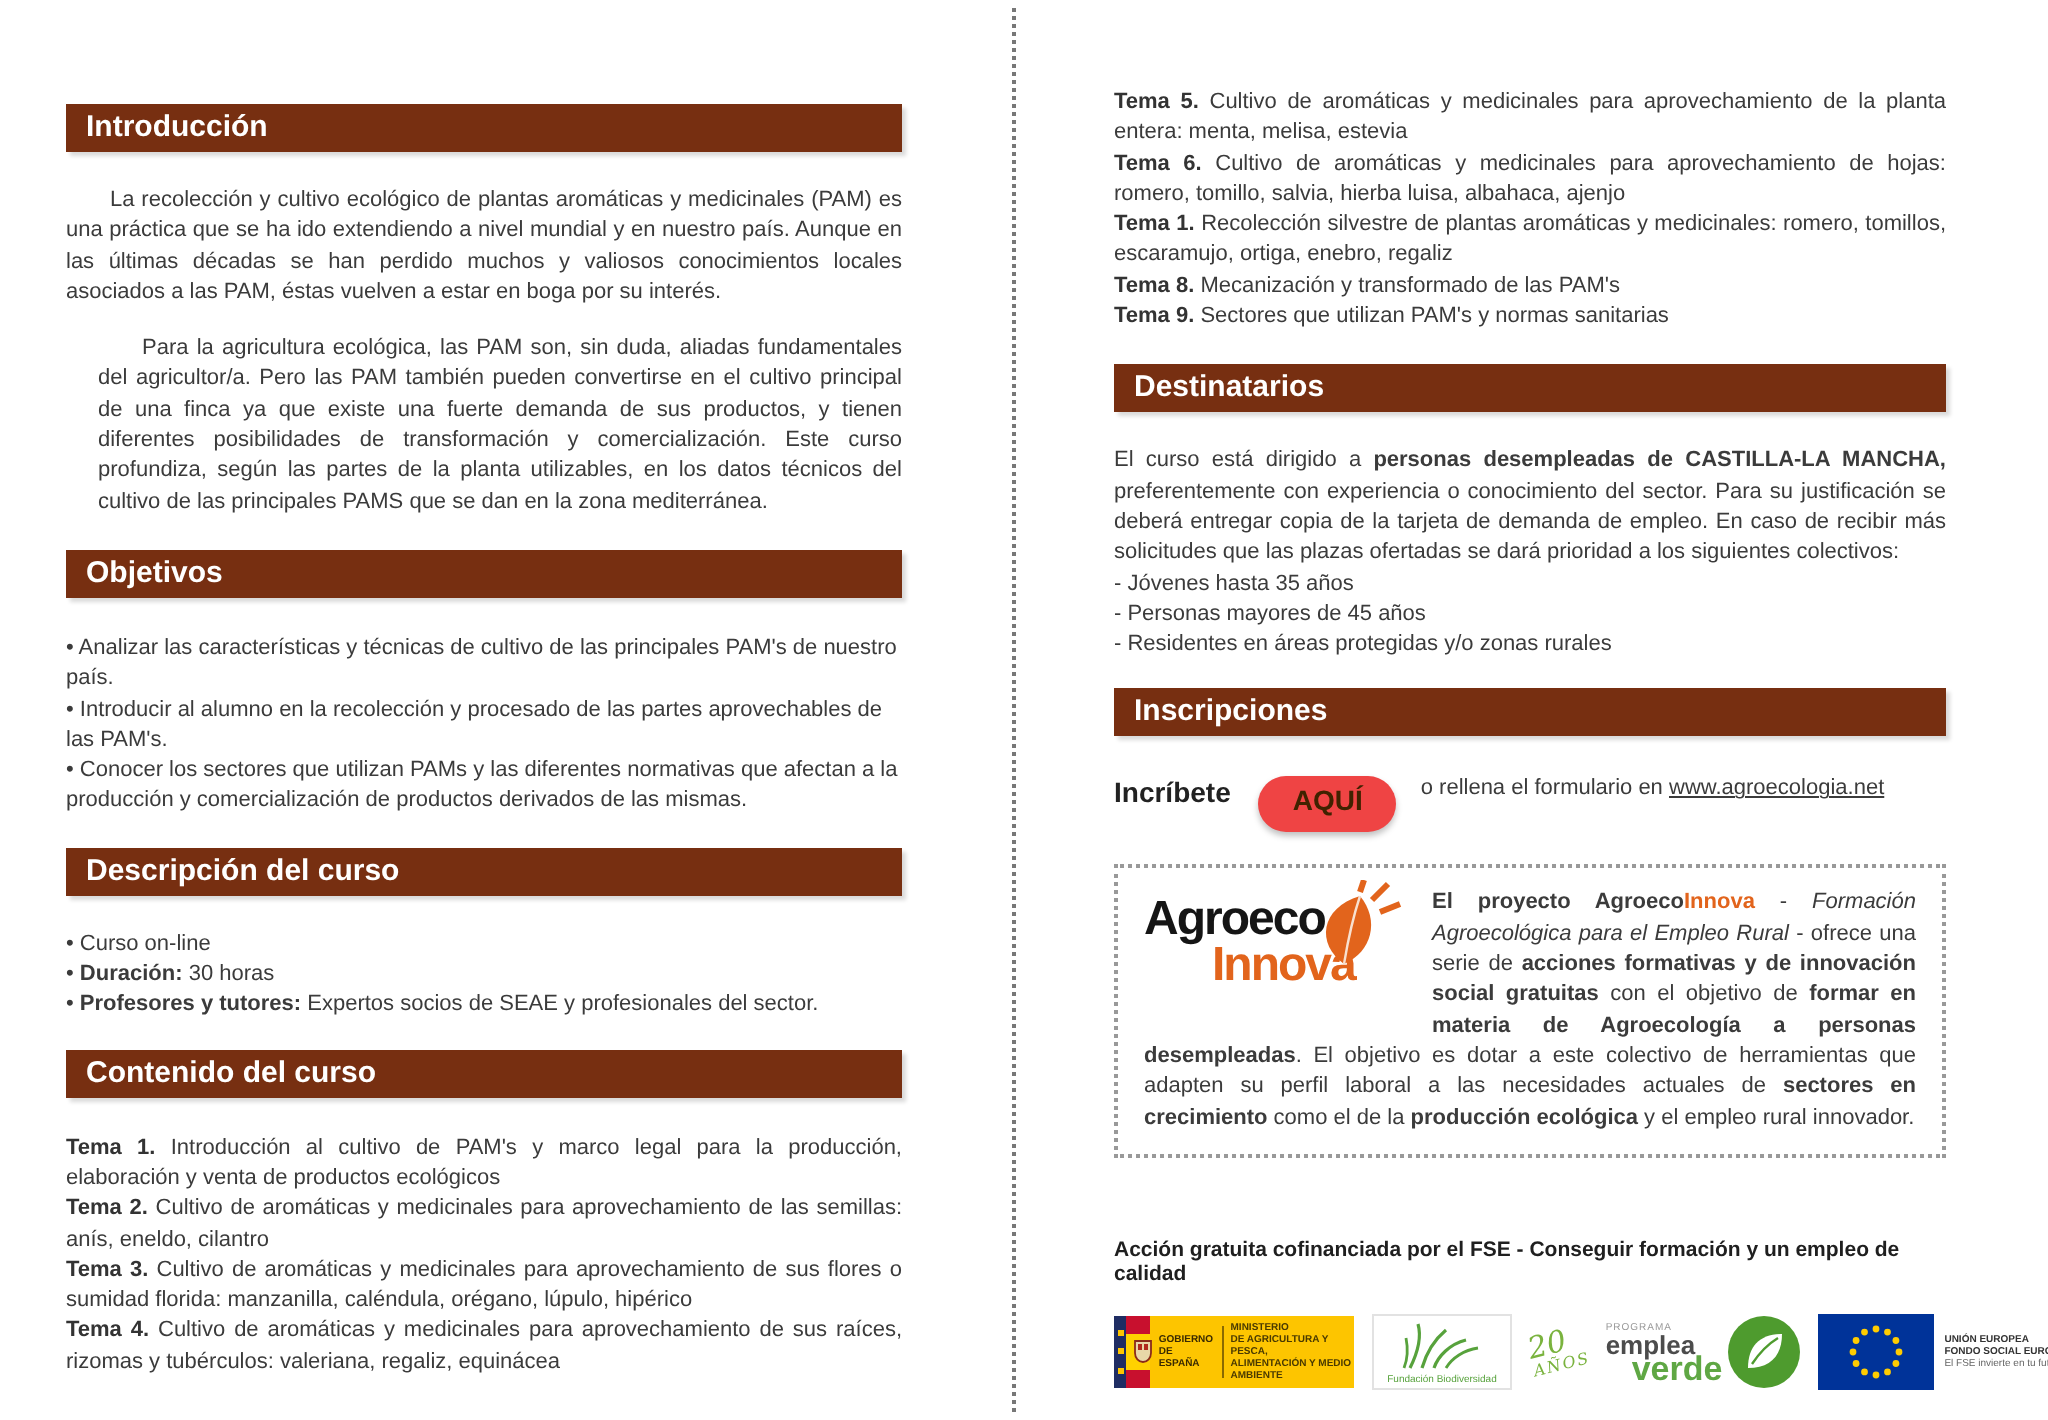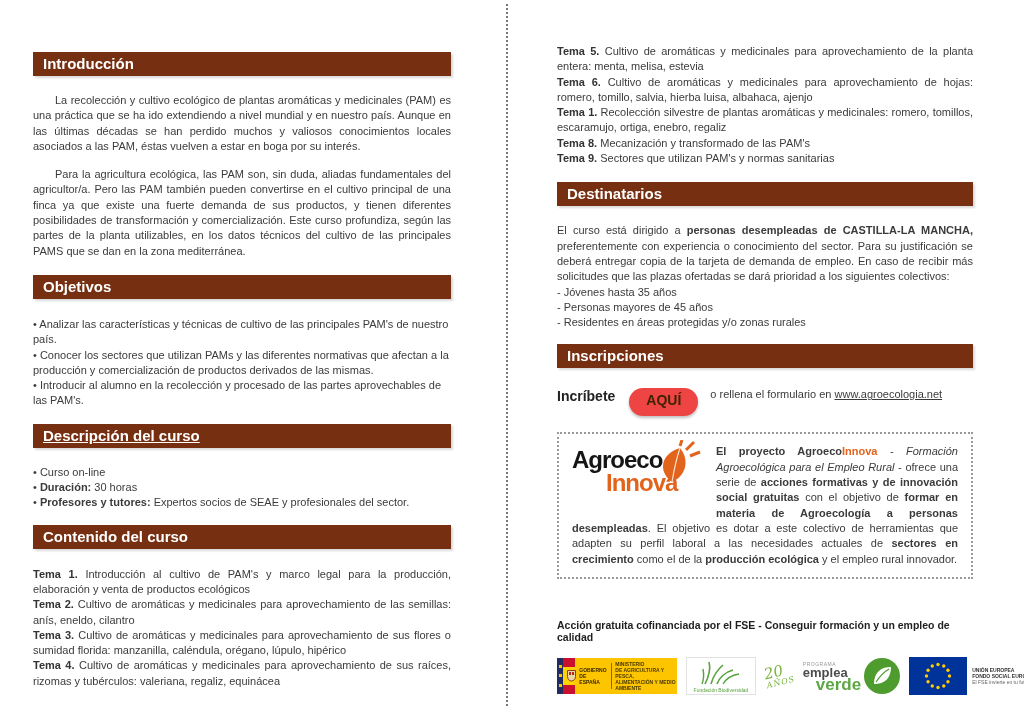--- a/index.html
+++ b/index.html
@@ -16,21 +16,21 @@
   .just{text-align:justify;}
   .ind{text-indent:22px;}
   .list p{margin:0;}
   b.tnum{color:#333;}
   .seg-b{font-weight:bold;}
   .seg-i{font-style:italic;}
   .seg-ob{font-weight:bold;color:#e2641c;}
 
   .mt52{margin-top:52px;} .mt44{margin-top:44px;}
   .mt18{margin-top:18px;} .mt17{margin-top:17px;} .mt16{margin-top:16px;}
-  .mt15{margin-top:15px;text-decoration:underline;} .mt14{margin-top:14px;} .mt13{margin-top:13px;} .mt0{margin-top:0;}
+  .mt15{margin-top:15px;} .mt14{margin-top:14px;} .mt13{margin-top:13px;margin-left:16px;} .mt0{margin-top:0;}
 
   .inscribe-row{display:flex;margin-top:20px;height:28px;}
   .inscribe-label{font-size:14px;font-weight:bold;color:#222;}
   .btn-aqui{display:inline-block;background:#ef4444;color:#402200;font-weight:bold;font-size:14px;
             padding:4px 17px;border-radius:14px;margin:0 12px 0 14px;box-shadow:0 2px 3px rgba(0,0,0,0.25);cursor:pointer;}
   .after-text{font-size:11px;color:#3b3b3b;}
   .link{text-decoration:underline;color:#3b3b3b;cursor:pointer;}
 
   .agroeco-box{margin-top:16px;border:2px dotted #999;padding:10px 13px;overflow:hidden;}
   .agroeco-logo{float:left;width:132px;height:72px;margin:2px 12px 0 0;position:relative;}
@@ -75,22 +75,22 @@
   <div class="divider"></div>
 
   <div class="col col-left">
     <div class="bar mt52">Introducción</div>
     <p class="body just ind mt17">La recolección y cultivo ecológico de plantas aromáticas y medicinales (PAM) es una práctica que se ha ido extendiendo a nivel mundial y en nuestro país. Aunque en las últimas décadas se han perdido muchos y valiosos conocimientos locales asociados a las PAM, éstas vuelven a estar en boga por su interés.</p>
     <p class="body just ind mt13">Para la agricultura ecológica, las PAM son, sin duda, aliadas fundamentales del agricultor/a. Pero las PAM también pueden convertirse en el cultivo principal de una finca ya que existe una fuerte demanda de sus productos, y tienen diferentes posibilidades de transformación y comercialización. Este curso profundiza, según las partes de la planta utilizables, en los datos técnicos del cultivo de las principales PAMS que se dan en la zona mediterránea.</p>
 
     <div class="bar mt16">Objetivos</div>
     <div class="list mt18">
         <p class="body">• Analizar las características y técnicas de cultivo de las principales PAM's de nuestro país.</p>
+        <p class="body">• Introducir al alumno en la recolección y procesado de las partes aprovechables de las PAM's.</p>
         <p class="body">• Conocer los sectores que utilizan PAMs y las diferentes normativas que afectan a la producción y comercialización de productos derivados de las mismas.</p>
-        <p class="body">• Introducir al alumno en la recolección y procesado de las partes aprovechables de las PAM's.</p>
       </div>
 
     <div class="bar mt15">Descripción del curso</div>
     <div class="list mt17">
         <p class="body"><span>• Curso on-line</span></p>
         <p class="body"><span>• </span><span class="seg-b">Duración:</span><span> 30 horas</span></p>
         <p class="body"><span>• </span><span class="seg-b">Profesores y tutores:</span><span> Expertos socios de SEAE y profesionales del sector.</span></p>
       </div>
 
     <div class="bar mt14">Contenido del curso</div>

